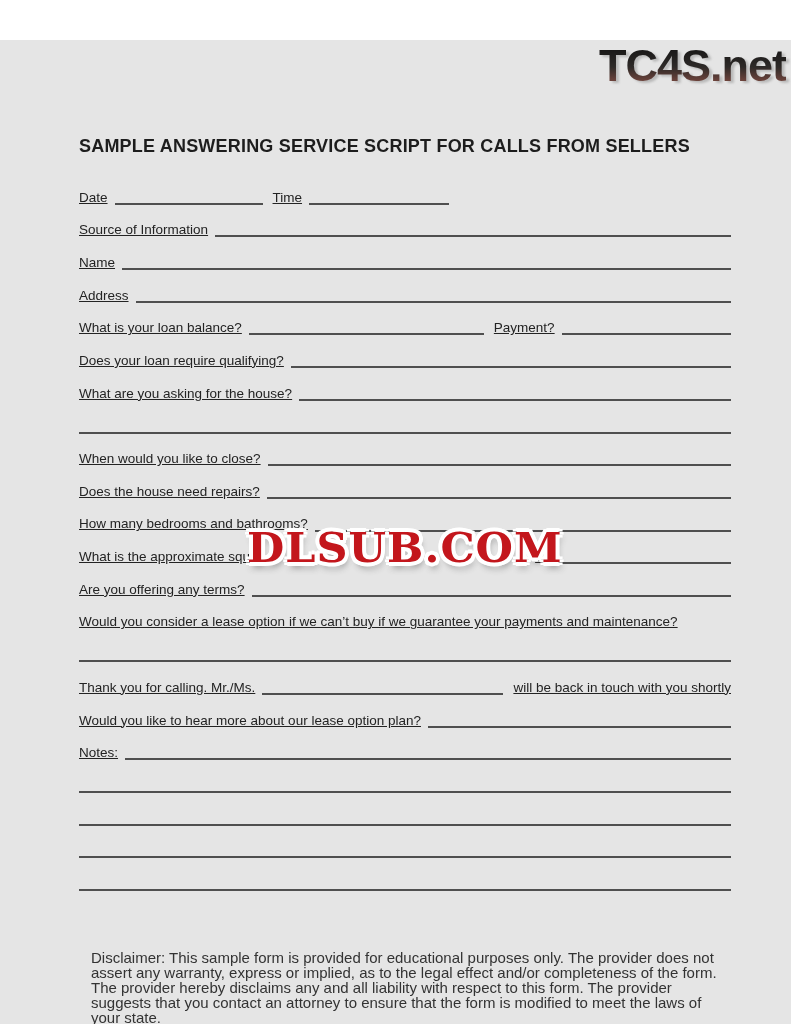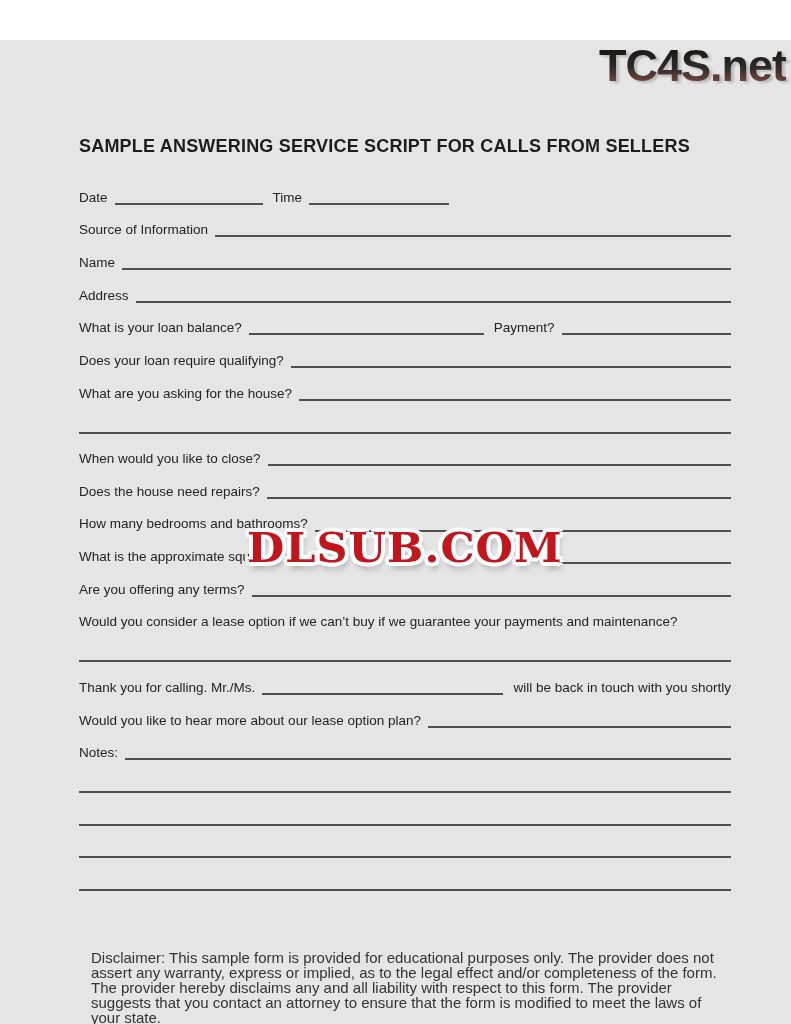--- a/index.html
+++ b/index.html
@@ -54,20 +54,21 @@
     display: flex;
     align-items: flex-end;
     height: 32.7px;
   }
   .lbl {
     font-size: 13.5px;
     line-height: 1.05;
     white-space: nowrap;
     padding-right: 7px;
     color: #232323;
+    text-decoration: underline;
   }
   .lbl.after { padding-left: 10px; }
   .lbl.noline { padding-right: 0; }
   .blank {
     border-bottom: 2px solid #4f4f4f;
     height: 3px;
   }
   .grow { flex: 1 1 auto; }
   .w148 { width: 148px; }
   .w140 { width: 140px; }

